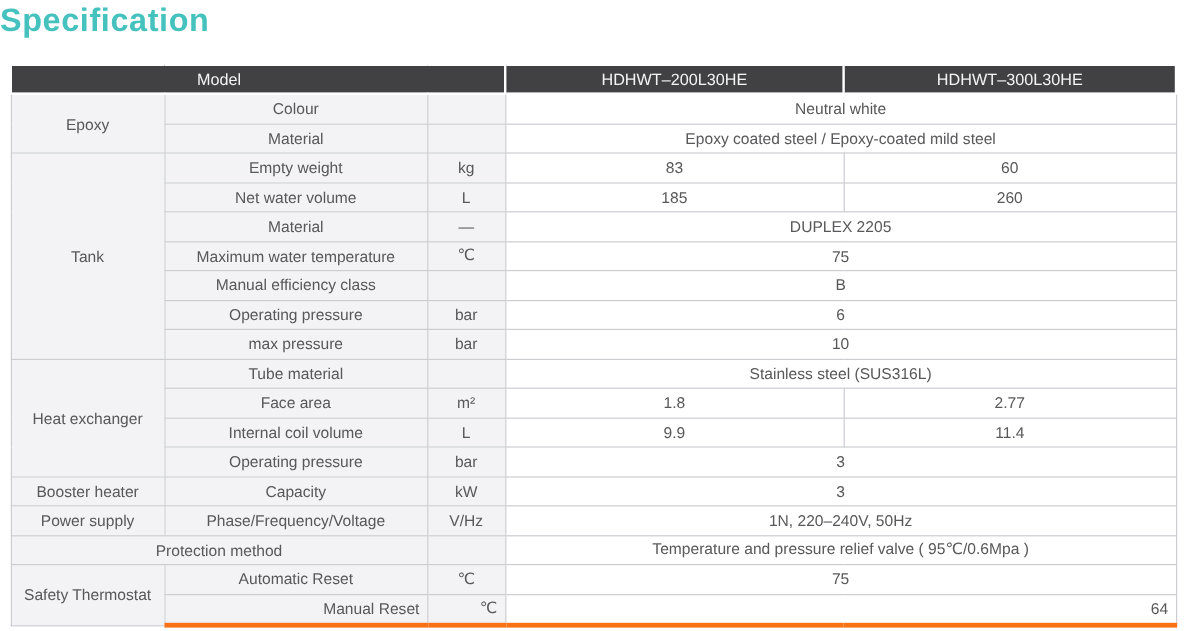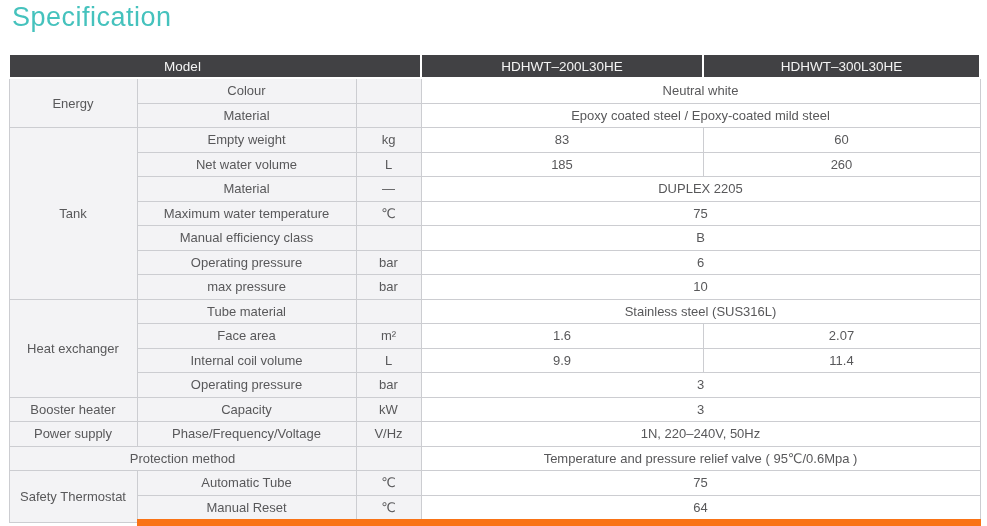--- a/index.html
+++ b/index.html
@@ -11,23 +11,23 @@
     --text:#58585a;
   }
   html,body{margin:0;padding:0;}
   body{
     width:987px;height:526px;
     background:#ffffff;
     font-family:"Liberation Sans","DejaVu Sans",sans-serif;
     overflow:hidden;
   }
   .page-title{
-    margin:2px 0 0 12px;
+    margin:2px 0 0 0;
     font-size:27px;
-    font-weight:400;
+    font-weight:700;
     letter-spacing:0.5px;
     color:var(--accent);
   }
   table.spec{
     border-collapse:collapse;
     table-layout:fixed;
     width:971px;
     margin:20px 0 0 8px;
   }
   table.spec th{
@@ -54,21 +54,22 @@
     overflow:hidden;
     white-space:nowrap;
   }
   table.spec td.group-cell,
   table.spec td.param-cell,
   table.spec td.unit-cell,
   table.spec td.merged-cell{
     background:var(--row-bg-left);
   }
   table.spec tr:last-child td{
-    border-bottom:7px solid #f97316;
+    border-bottom:4px solid #f97316;
+    text-align:right;
   }
 </style>
 </head>
 <body>
 
 <h1 class="page-title">Specification</h1>
 
 <table class="spec">
   <colgroup>
       <col style="width: 128px;">
@@ -79,21 +80,21 @@
     </colgroup>
   <thead>
       <tr>
         <th class="model-th" colspan="3">Model</th>
         <th>HDHWT–200L30HE</th>
         <th>HDHWT–300L30HE</th>
       </tr>
     </thead>
   <tbody>
       <tr>
-        <td class="group-cell" rowspan="2">Energy</td>
+        <td class="group-cell" rowspan="2">Epoxy</td>
         <td class="param-cell">Colour</td>
         <td class="unit-cell"></td>
         <td colspan="2">Neutral white</td>
       </tr>
       <tr>
         <td class="param-cell">Material</td>
         <td class="unit-cell"></td>
         <td colspan="2">Epoxy coated steel / Epoxy-coated mild steel</td>
       </tr>
       <tr>
@@ -136,22 +137,22 @@
       </tr>
       <tr>
         <td class="group-cell" rowspan="4">Heat exchanger</td>
         <td class="param-cell">Tube material</td>
         <td class="unit-cell"></td>
         <td colspan="2">Stainless steel (SUS316L)</td>
       </tr>
       <tr>
         <td class="param-cell">Face area</td>
         <td class="unit-cell">m²</td>
-        <td>1.6</td>
-        <td>2.07</td>
+        <td>1.8</td>
+        <td>2.77</td>
       </tr>
       <tr>
         <td class="param-cell">Internal coil volume</td>
         <td class="unit-cell">L</td>
         <td>9.9</td>
         <td>11.4</td>
       </tr>
       <tr>
         <td class="param-cell">Operating pressure</td>
         <td class="unit-cell">bar</td>
@@ -169,21 +170,21 @@
         <td class="unit-cell">V/Hz</td>
         <td colspan="2">1N, 220–240V, 50Hz</td>
       </tr>
       <tr>
         <td class="merged-cell" colspan="2">Protection method</td>
         <td class="unit-cell"></td>
         <td colspan="2">Temperature and pressure relief valve ( 95℃/0.6Mpa )</td>
       </tr>
       <tr>
         <td class="group-cell" rowspan="2">Safety Thermostat</td>
-        <td class="param-cell">Automatic Tube</td>
+        <td class="param-cell">Automatic Reset</td>
         <td class="unit-cell">℃</td>
         <td colspan="2">75</td>
       </tr>
       <tr>
         <td class="param-cell">Manual Reset</td>
         <td class="unit-cell">℃</td>
         <td colspan="2">64</td>
       </tr>
     </tbody>
 </table>

